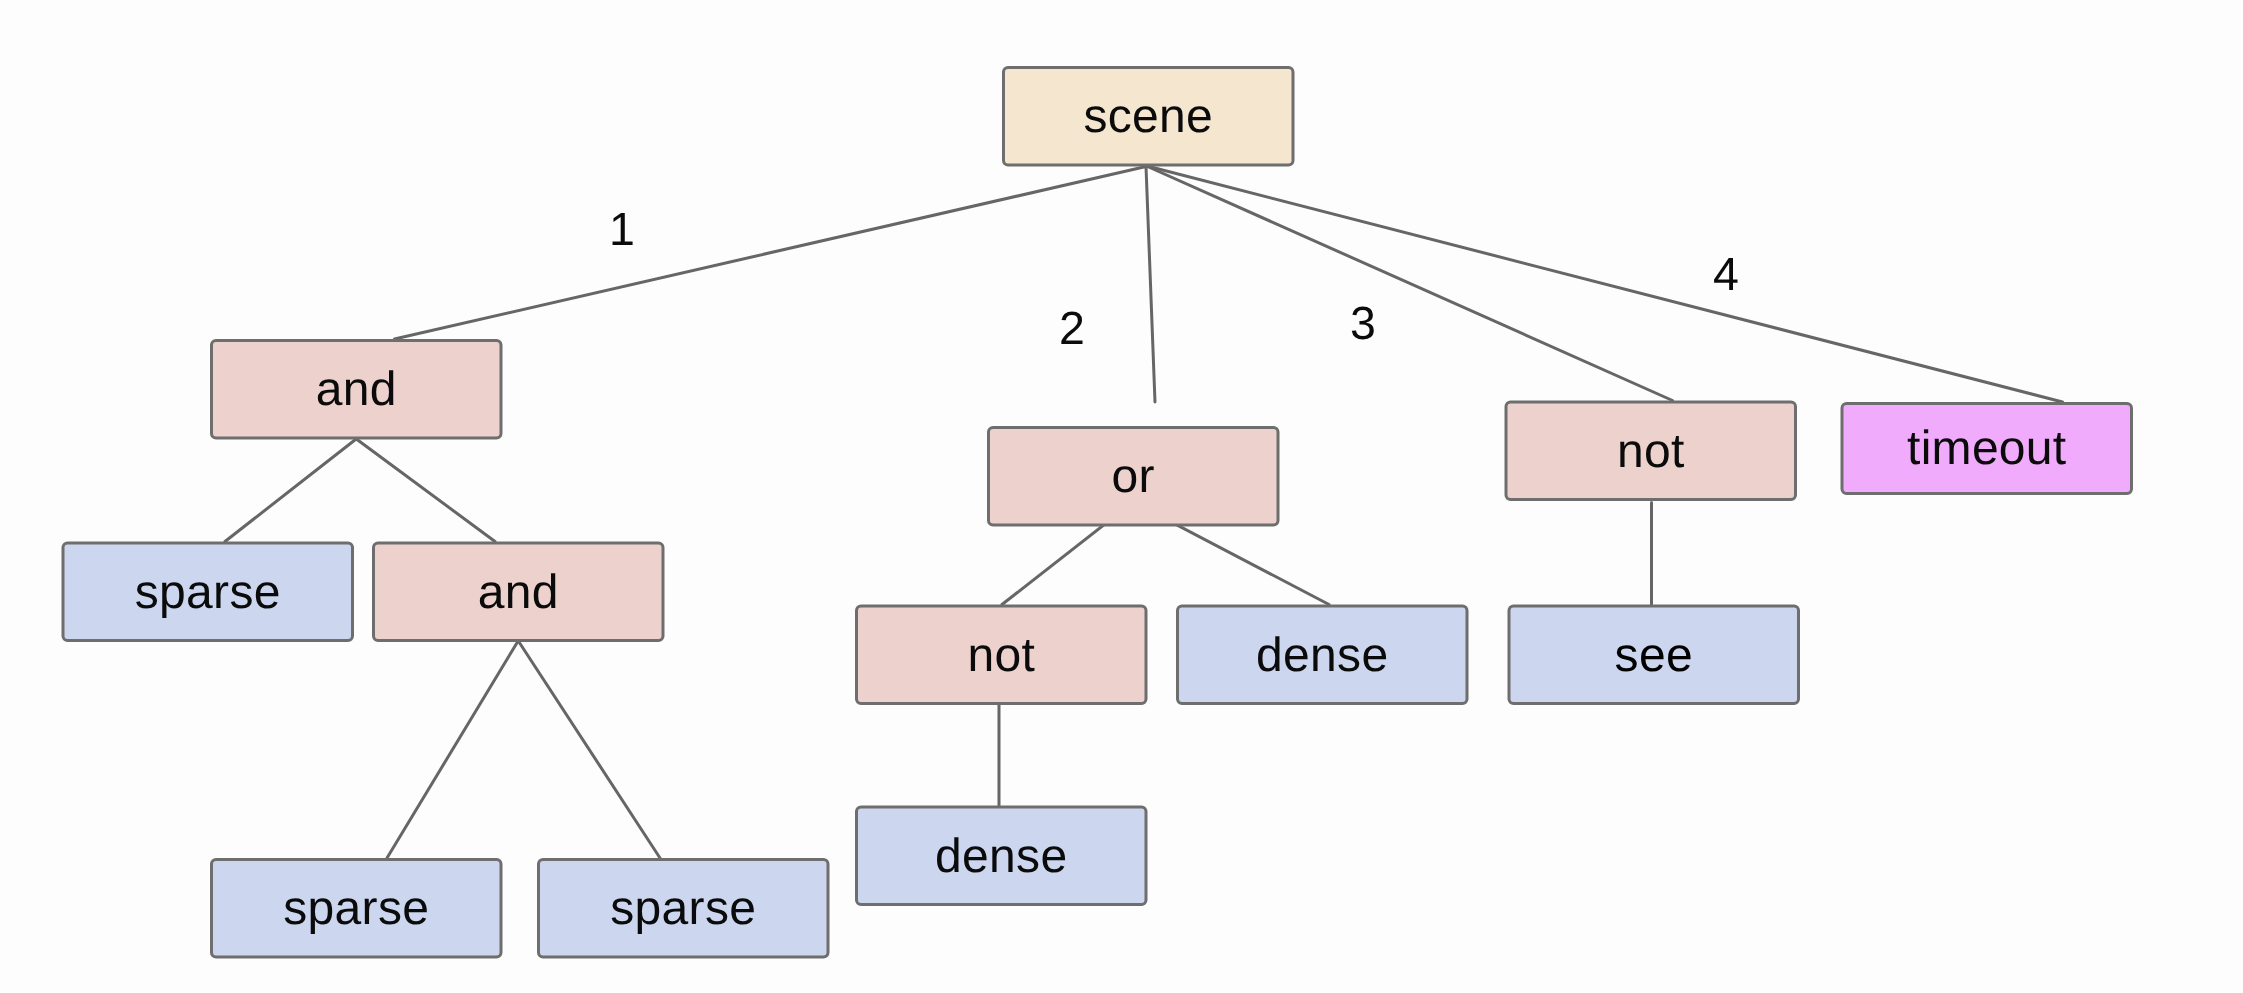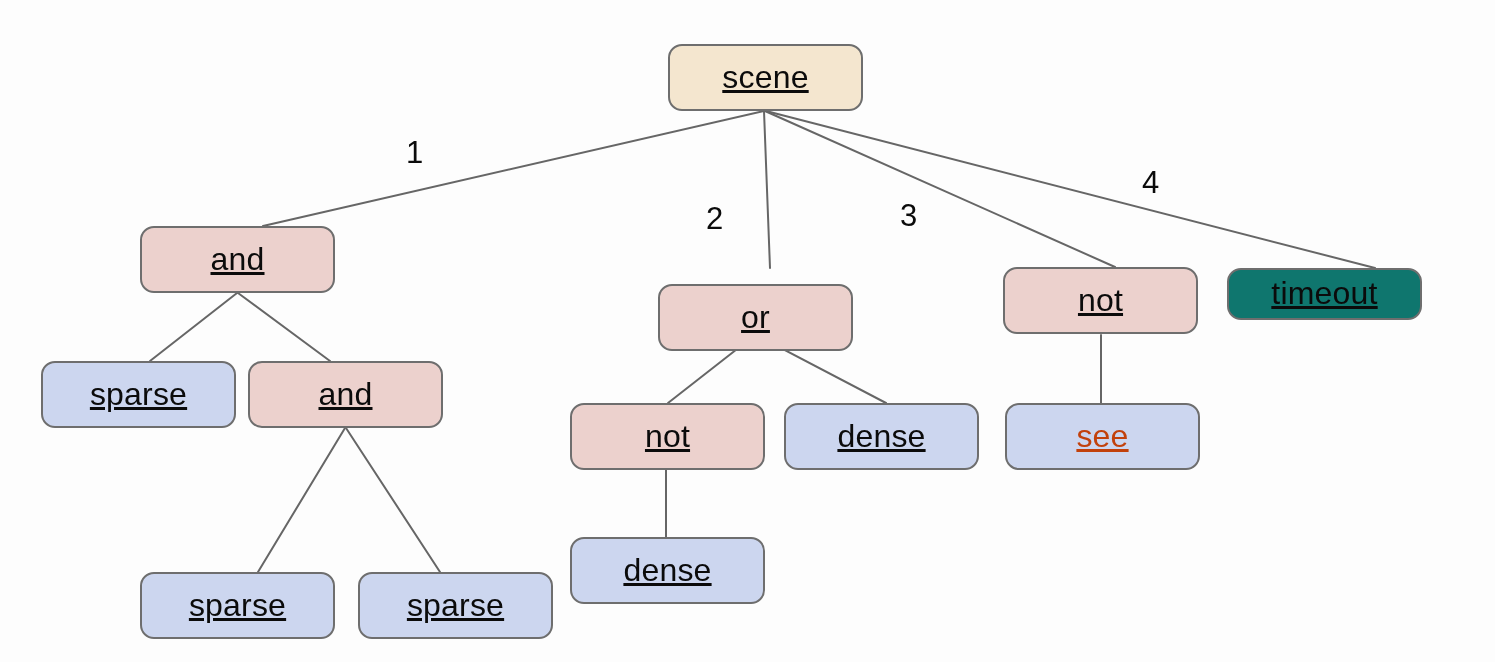--- a/index.html
+++ b/index.html
@@ -26,28 +26,27 @@
     height: 662px;
     pointer-events: none;
   }
   .node {
     position: absolute;
     box-sizing: border-box;
     display: flex;
     align-items: center;
     justify-content: center;
     border: 2px solid #6e6e6e;
-    border-radius: 14px;
+    border-radius: 4px;
     font-size: 32px;
     line-height: 1;
     color: #0b0b0b;
     letter-spacing: 0.2px;
     white-space: nowrap;
     font-family: "Liberation Sans", sans-serif;
-    text-decoration: underline;
   }
   .node-label {
     display: block;
     transform: translateY(-1px);
   }
   .edge-label {
     position: absolute;
     font-size: 31px;
     color: #0b0b0b;
     line-height: 1;
@@ -79,36 +78,36 @@
       </div>
       <div class="node" style="left: 140px; top: 226px; width: 195px; height: 67px; background: rgb(236, 209, 205); border-color: rgb(110, 110, 110); color: rgb(11, 11, 11);">
         <span class="node-label">and</span>
       </div>
       <div class="node" style="left: 658px; top: 284px; width: 195px; height: 67px; background: rgb(236, 209, 205); border-color: rgb(110, 110, 110); color: rgb(11, 11, 11);">
         <span class="node-label">or</span>
       </div>
       <div class="node" style="left: 1003px; top: 267px; width: 195px; height: 67px; background: rgb(236, 209, 205); border-color: rgb(110, 110, 110); color: rgb(11, 11, 11);">
         <span class="node-label">not</span>
       </div>
-      <div class="node" style="left: 1227px; top: 268px; width: 195px; height: 52px; background: #0f766e; border-color: rgb(110, 110, 110); color: rgb(11, 11, 11);">
+      <div class="node" style="left: 1227px; top: 268px; width: 195px; height: 62px; background: #f0abfc; border-color: rgb(110, 110, 110); color: rgb(11, 11, 11);">
         <span class="node-label">timeout</span>
       </div>
       <div class="node" style="left: 41px; top: 361px; width: 195px; height: 67px; background: rgb(204, 214, 239); border-color: rgb(110, 110, 110); color: rgb(11, 11, 11);">
         <span class="node-label">sparse</span>
       </div>
       <div class="node" style="left: 248px; top: 361px; width: 195px; height: 67px; background: rgb(236, 209, 205); border-color: rgb(110, 110, 110); color: rgb(11, 11, 11);">
         <span class="node-label">and</span>
       </div>
       <div class="node" style="left: 570px; top: 403px; width: 195px; height: 67px; background: rgb(236, 209, 205); border-color: rgb(110, 110, 110); color: rgb(11, 11, 11);">
         <span class="node-label">not</span>
       </div>
       <div class="node" style="left: 784px; top: 403px; width: 195px; height: 67px; background: rgb(204, 214, 239); border-color: rgb(110, 110, 110); color: rgb(11, 11, 11);">
         <span class="node-label">dense</span>
       </div>
-      <div class="node" style="left: 1005px; top: 403px; width: 195px; height: 67px; background: rgb(204, 214, 239); border-color: rgb(110, 110, 110); color: #c2410c;">
+      <div class="node" style="left: 1005px; top: 403px; width: 195px; height: 67px; background: rgb(204, 214, 239); border-color: rgb(110, 110, 110); color: #000000;">
         <span class="node-label">see</span>
       </div>
       <div class="node" style="left: 570px; top: 537px; width: 195px; height: 67px; background: rgb(204, 214, 239); border-color: rgb(110, 110, 110); color: rgb(11, 11, 11);">
         <span class="node-label">dense</span>
       </div>
       <div class="node" style="left: 140px; top: 572px; width: 195px; height: 67px; background: rgb(204, 214, 239); border-color: rgb(110, 110, 110); color: rgb(11, 11, 11);">
         <span class="node-label">sparse</span>
       </div>
       <div class="node" style="left: 358px; top: 572px; width: 195px; height: 67px; background: rgb(204, 214, 239); border-color: rgb(110, 110, 110); color: rgb(11, 11, 11);">
         <span class="node-label">sparse</span>

